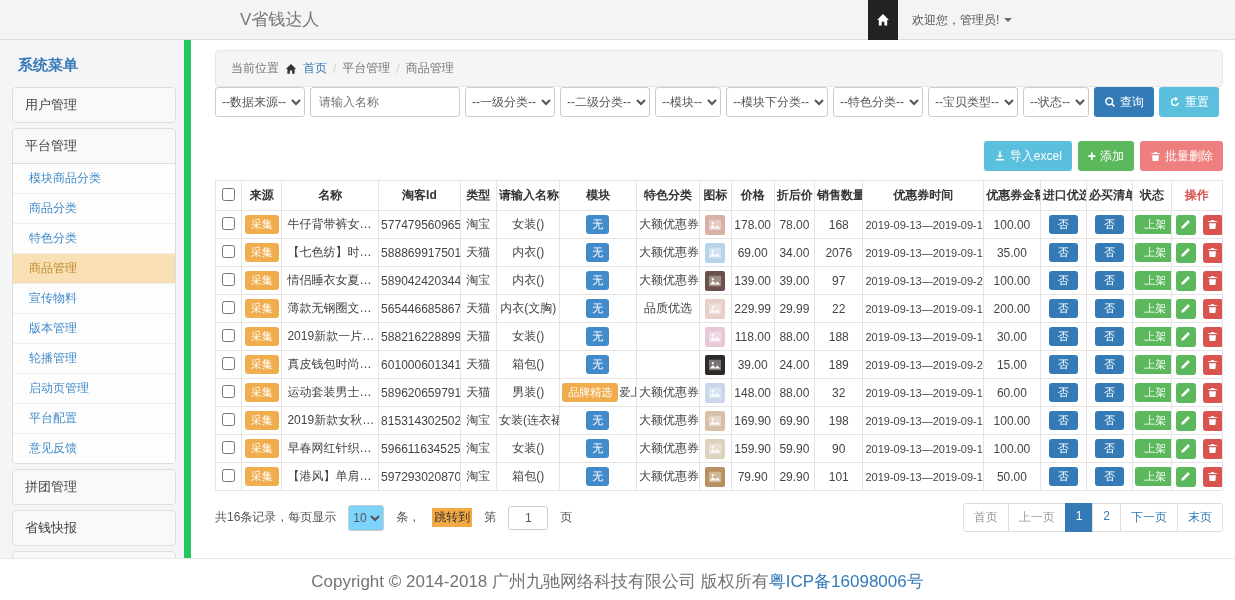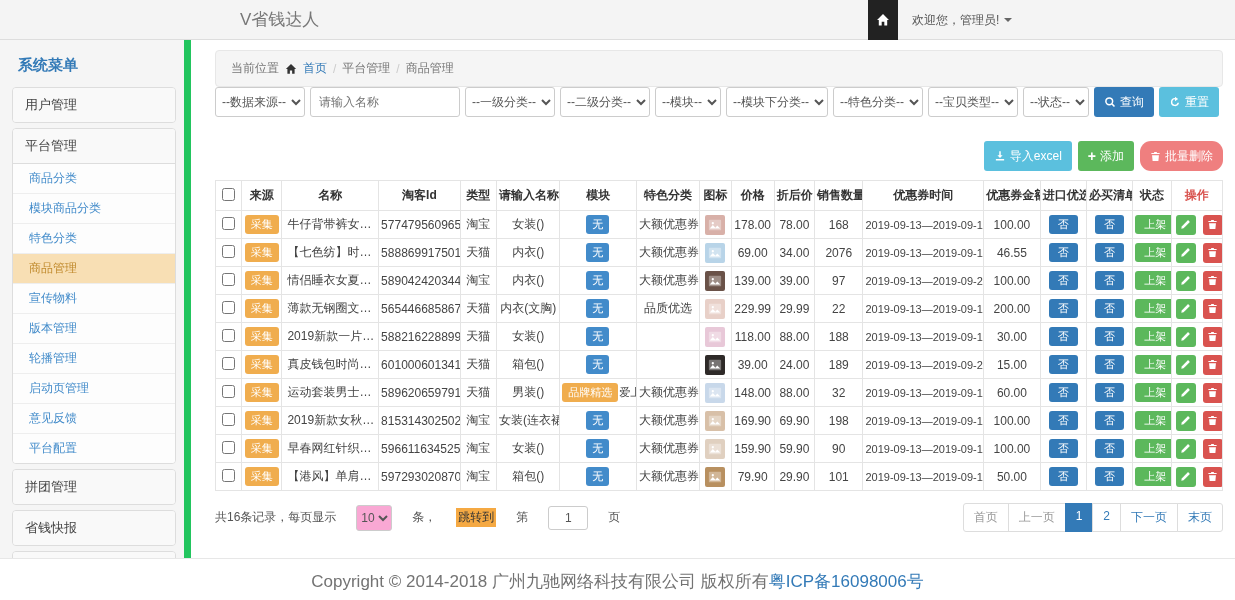--- a/index.html
+++ b/index.html
@@ -34,21 +34,21 @@
   .bc-home { color:#337ab7; text-decoration:none; cursor:pointer; }
   .bc-sep { color:#ccc; }
 
   .filter-row { display:flex; align-items:center; gap:5px; margin-bottom:24px; flex-wrap:nowrap; }
   .filter-select { height:30px; border:1px solid #ccc; border-radius:3px; background:#fff; color:#555; font-size:12px; padding:0 2px; }
   .filter-input { height:30px; width:150px; border:1px solid #ccc; border-radius:3px; padding:0 8px; font-size:12px; color:#555; }
   .btn { height:30px; border:none; border-radius:3px; color:#fff; padding:0 10px; font-size:12px; display:inline-flex; align-items:center; gap:4px; cursor:pointer; white-space:nowrap; }
   .btn-primary { background:#337ab7; }
   .btn-info { background:#5bc0de; }
   .btn-success { background:#5cb85c; }
-  .btn-danger-light { background:#ef7f7f;border-radius:11px; }
+  .btn-danger-light { background:#ef7f7f; }
   .btn .plus { font-size:14px; font-weight:bold; line-height:1; }
 
   .toolbar { display:flex; justify-content:flex-end; gap:6px; margin-bottom:9px; }
 
   
   table { width:100%; border-collapse:collapse; table-layout:fixed; background:#fff; }
   th, td { border:1px solid #e4e4e4; text-align:center; padding:3px 2px; white-space:nowrap; overflow:hidden; }
   th { height:30px; font-weight:bold; color:#333; font-size:12px; }
   th.op-head { color:#d9534f; }
   td { height:28px; font-size:12px; color:#444; }
@@ -65,22 +65,22 @@
   .tag-on { background:#5cb85c; }
 
   .thumb { width:20px; height:20px; border-radius:2px; display:inline-flex; align-items:center; justify-content:center; vertical-align:middle; }
 
   .op-btn { width:20px; height:20px; border-radius:3px; display:inline-flex; align-items:center; justify-content:center; margin:0 2px; cursor:pointer; vertical-align:middle; }
   .op-edit { background:#5cb85c; }
   .op-del { background:#d9534f; }
 
   
   .page-row { display:flex; justify-content:space-between; align-items:center; margin-top:12px; color:#555; }
-  .page-left { display:flex; align-items:center; gap:20px; }
-  .pp-select { height:26px; border:1px solid #ccc; border-radius:3px; background:#f9a8d4; color:#555; font-size:12px; }
+  .page-left { display:flex; align-items:center; gap:12px; }
+  .pp-select { height:26px; border:1px solid #ccc; border-radius:3px; background:#7dd3fc; color:#555; font-size:12px; }
   .hl { background:#f5a943; color:#333; padding:1px 2px; }
   .page-input { width:40px; height:24px; border:1px solid #ccc; border-radius:3px; text-align:center; font-size:12px; color:#555; }
   .pager { display:flex; }
   .page-btn { padding:5px 10px; border:1px solid #ddd; background:#fff; color:#337ab7; font-size:12px; margin-left:-1px; cursor:pointer; }
   .page-btn:first-child { border-radius:3px 0 0 3px; margin-left:0; }
   .page-btn:last-child { border-radius:0 3px 3px 0; }
   .page-btn.disabled { color:#999; cursor:default; }
   .page-btn.active { background:#337ab7; border-color:#337ab7; color:#fff; }
 
   
@@ -110,30 +110,30 @@
 
   <div class="sidebar">
     <div class="sidebar-title">系统菜单</div>
     <div id="sidebar-menu">
         <div class="panel">
           <div class="panel-head">用户管理</div>
         </div>
         <div class="panel">
           <div class="panel-head">平台管理</div>
           <div class="sub-list">
+            <div class="sub-item">模块商品分类</div>
             <div class="sub-item">商品分类</div>
-            <div class="sub-item">模块商品分类</div>
             <div class="sub-item">特色分类</div>
             <div class="sub-item active">商品管理</div>
             <div class="sub-item">宣传物料</div>
             <div class="sub-item">版本管理</div>
             <div class="sub-item">轮播管理</div>
             <div class="sub-item">启动页管理</div>
+            <div class="sub-item">平台配置</div>
             <div class="sub-item">意见反馈</div>
-            <div class="sub-item">平台配置</div>
           </div>
         </div>
         <div class="panel">
           <div class="panel-head">拼团管理</div>
         </div>
         <div class="panel">
           <div class="panel-head">省钱快报</div>
         </div>
         <div class="panel">
           <div class="panel-head">消息管理</div>
@@ -299,21 +299,21 @@
                   <rect x="1" y="2" width="14" height="12" rx="1" fill="rgba(255,255,255,.35)"></rect>
                   <circle cx="5.5" cy="6" r="1.3" fill="#fff"></circle>
                   <path d="M2 12l3.5-4 3 3 2-2.5L14 12z" fill="#fff"></path>
                 </svg>
       </span>
     </td>
     <td>69.00</td>
     <td>34.00</td>
     <td>2076</td>
     <td class="time-cell">2019-09-13—2019-09-18</td>
-    <td>46.55</td>
+    <td>35.00</td>
     <td><span class="tag tag-no">否</span></td>
     <td><span class="tag tag-no">否</span></td>
     <td><span class="tag tag-on">上架</span></td>
     <td>
       <span class="op-btn op-edit">
         <svg viewBox="0 0 16 16" width="11" height="11" fill="#fff">
                   <path d="M11.7 1.6 14.4 4.3 5.2 13.5 1.9 14.1 2.5 10.8z"></path>
                 </svg>
       </span>
       <span class="op-btn op-del">

